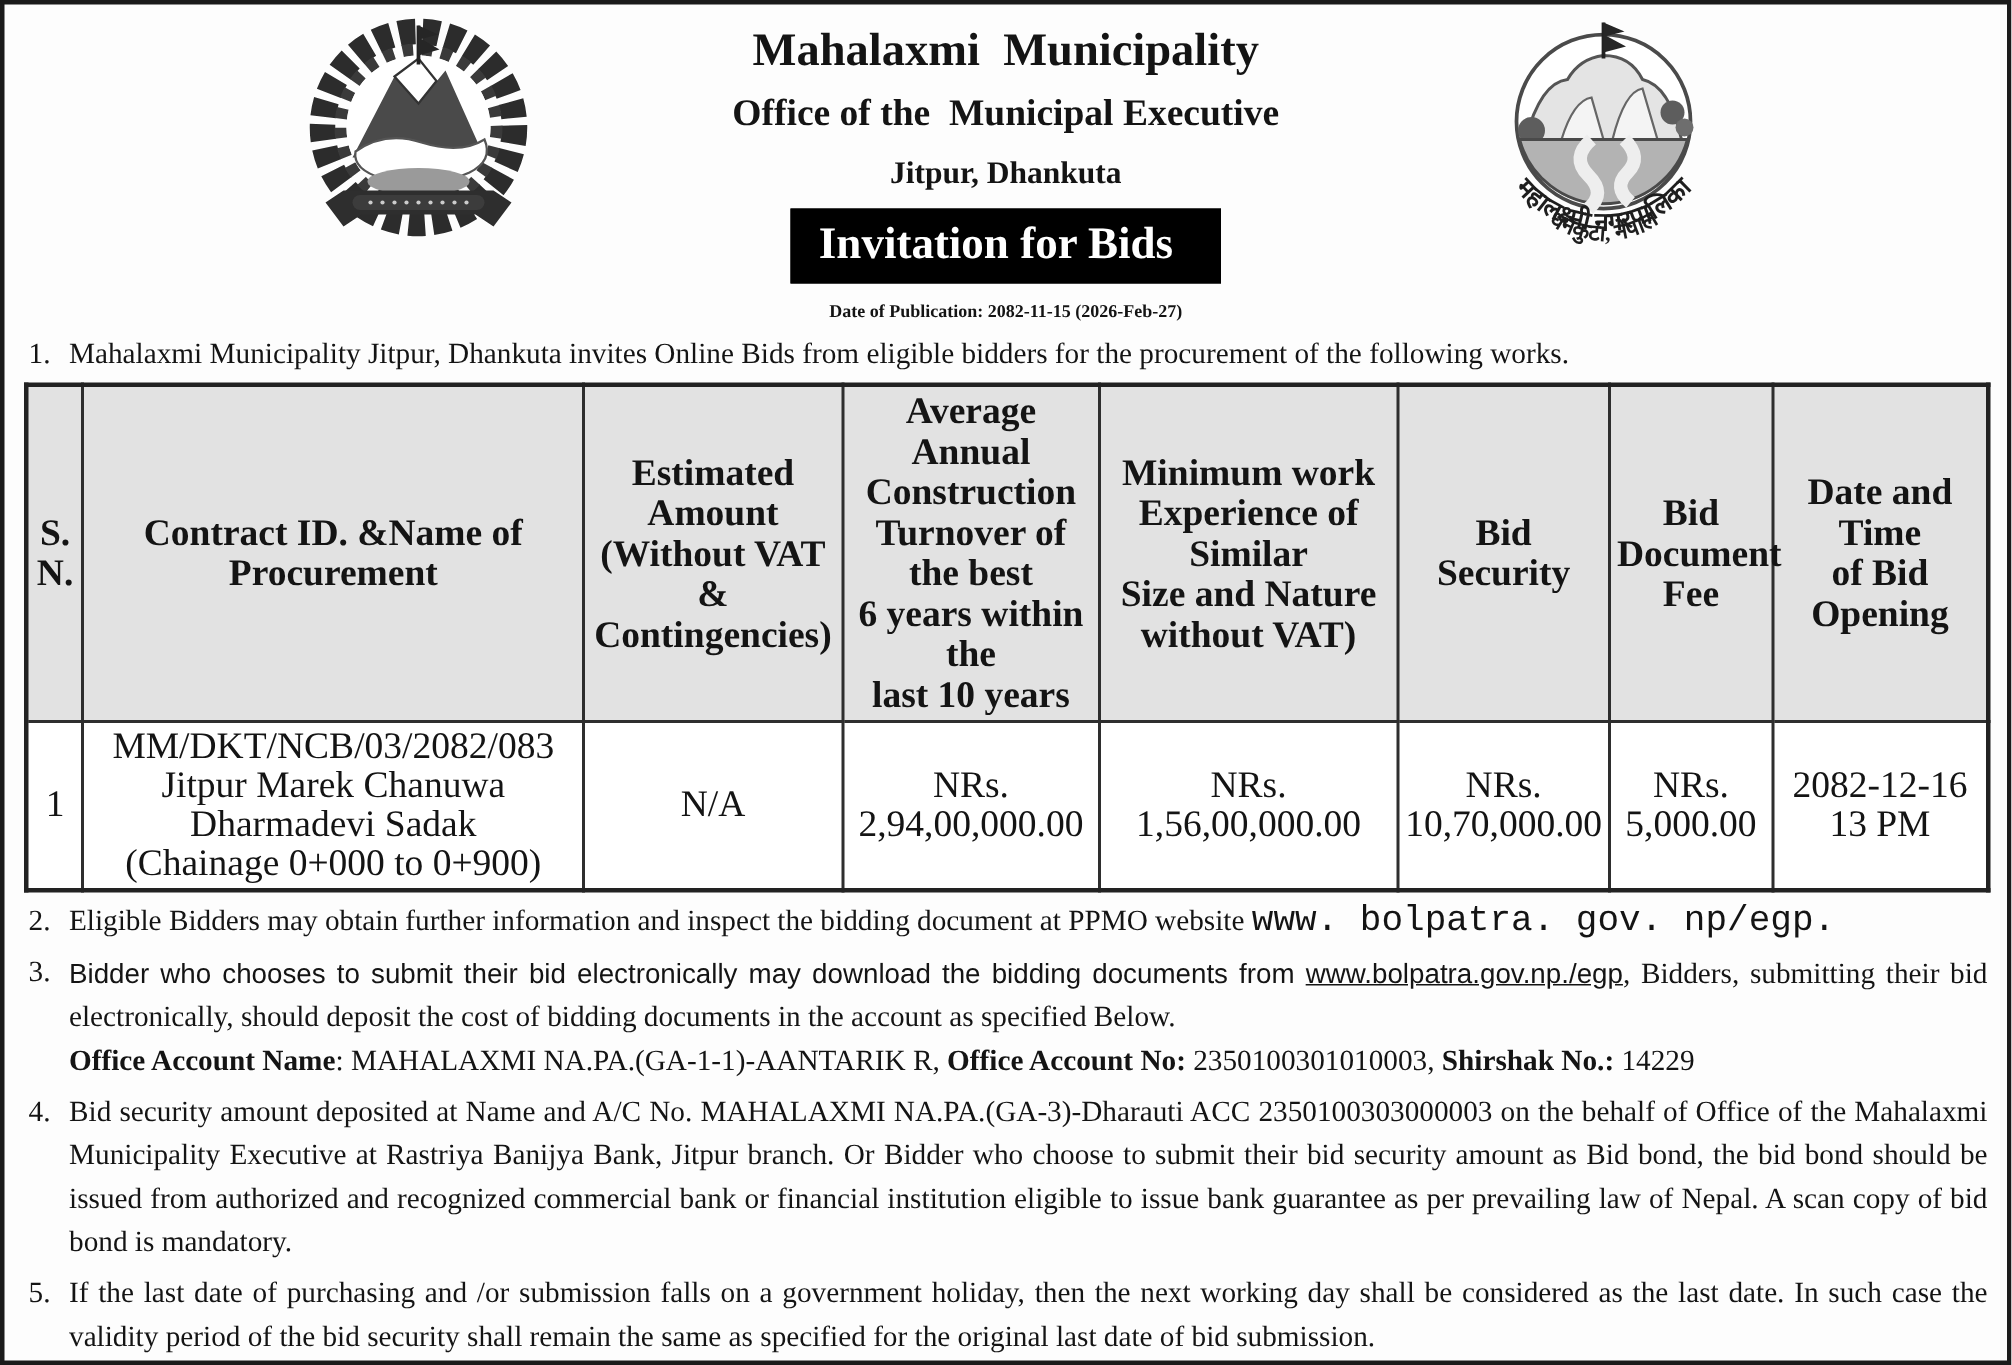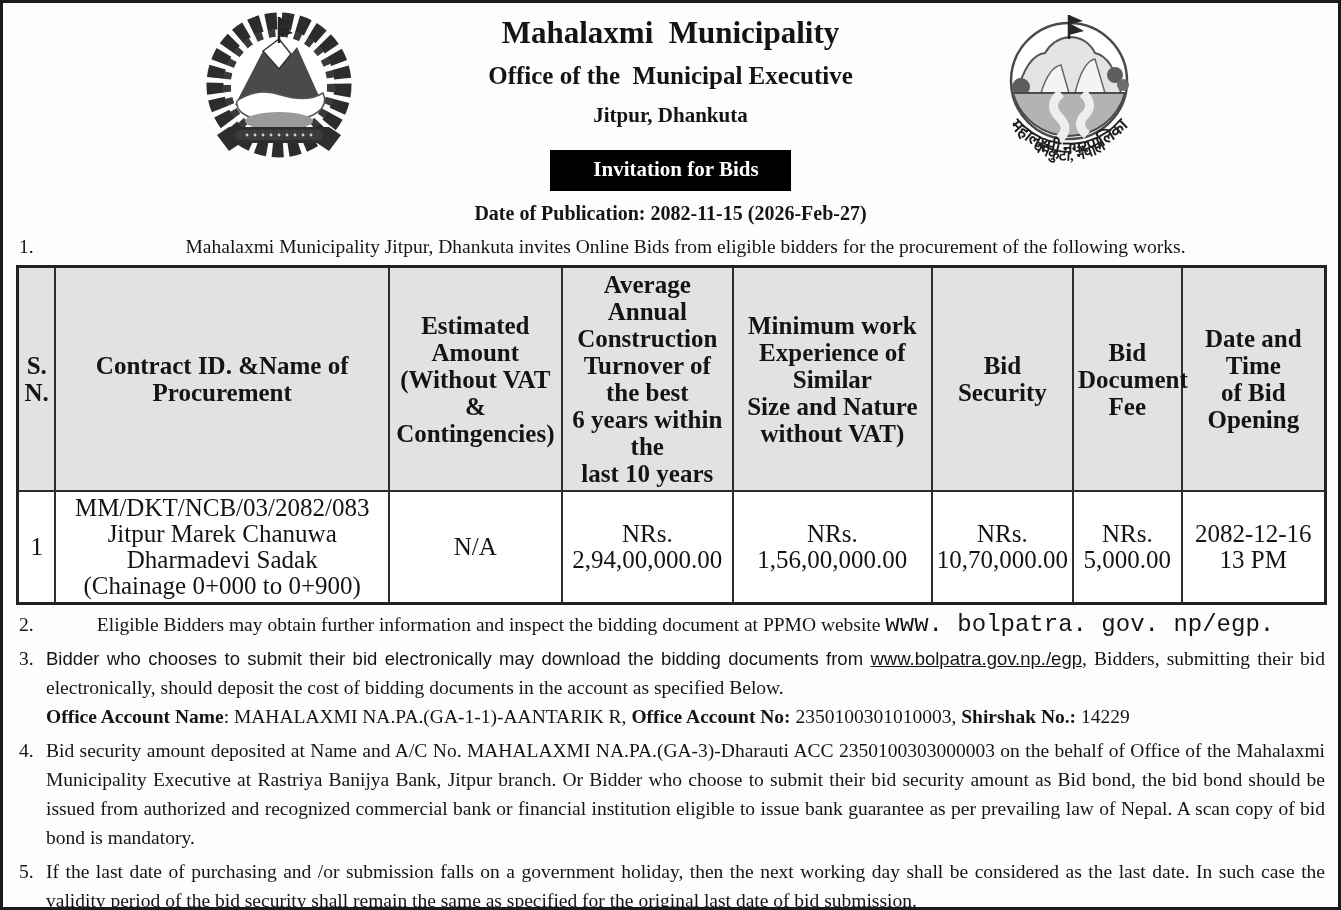--- a/index.html
+++ b/index.html
@@ -17,32 +17,32 @@
   .doc-header { position: relative; text-align: center; padding-top: 6px; }
   .emblem { position: absolute; top: 6px; }
   .emblem.left  { left: 192px; }
   .emblem.right { left: 980px; }
   .t1 { font-size: 31px; font-weight: bold; margin: 6px 0 0 0; white-space: pre; }
   .t2 { font-size: 25px; font-weight: bold; margin: 11px 0 0 0; white-space: pre; }
   .t3 { font-size: 21px; font-weight: bold; margin: 13px 0 0 0; }
   .banner {
     display: inline-block;
     background: #000000; color: #ffffff;
-    font-size: 21px; font-weight: bold;
-    padding: 5px 30px 7px 41px;
-    margin-top: 22px;
+    font-size: 30px; font-weight: bold;
+    padding: 5px 30px 7px 17px;
+    margin-top: 11px;
     border: 2px solid #000;
   }
-  .pubdate { font-size: 20px; font-weight: bold; margin-top: 11px; }
+  .pubdate { font-size: 12px; font-weight: bold; margin-top: 11px; }
   
   .body-wrap { padding: 0 13px; }
   .item { display: flex; margin-top: 5px; font-size: 19.5px; line-height: 29px; }
   .item .num { flex: 0 0 30px; padding-left: 3px; }
   .item .txt { flex: 1; text-align: justify; }
-  .item .txt.nojust { text-align: center; }
+  .item .txt.nojust { text-align: left; }
   .mono-url { font-family: "Liberation Mono", monospace; font-size: 24px; }
   .link-url { text-decoration: underline; margin-top: 20px; }
   .sans { font-family: "Liberation Sans", sans-serif; font-size: 18.5px; }
   b.lbl { font-weight: bold; }
   
   table.bid-table {
     width: 1311px; margin: 4px auto 2px auto;
     border-collapse: collapse;
     border: 3px solid #222222;
     table-layout: fixed;

